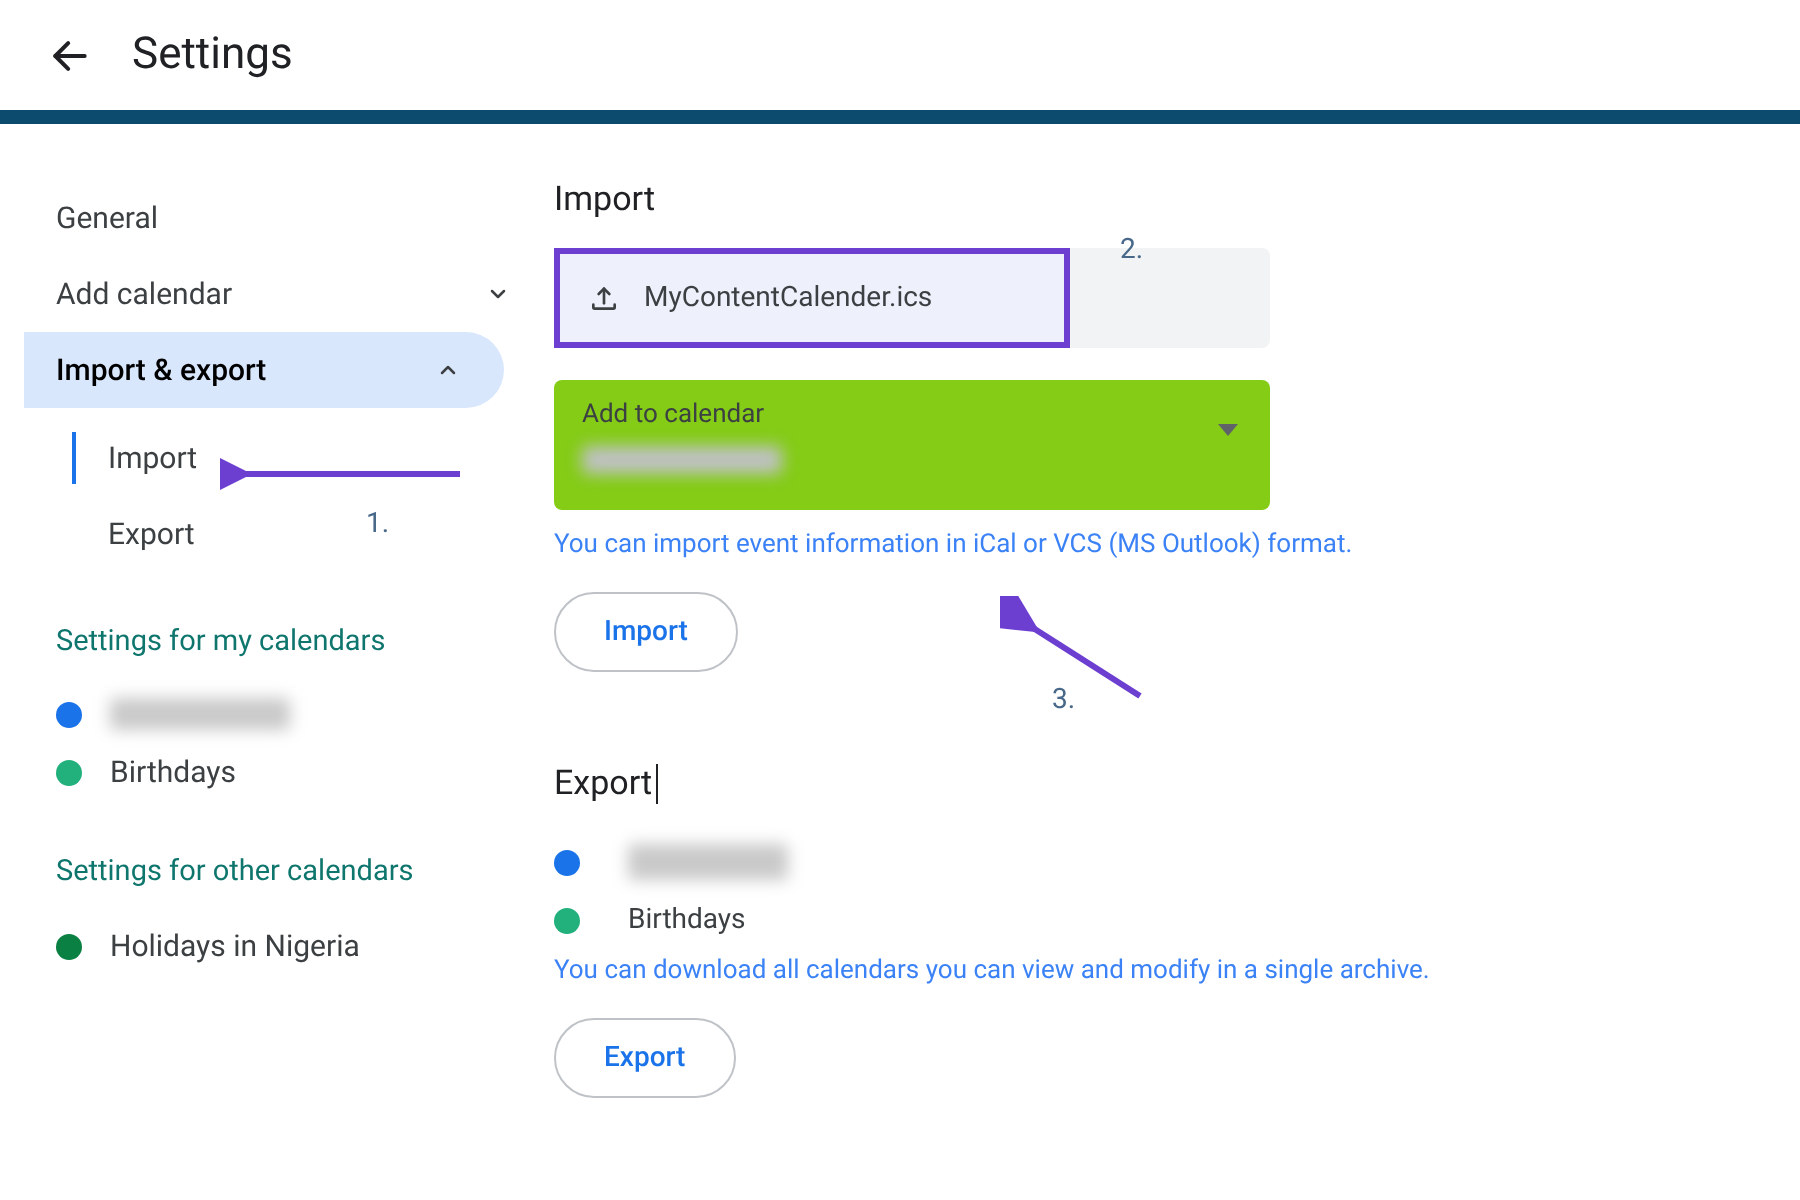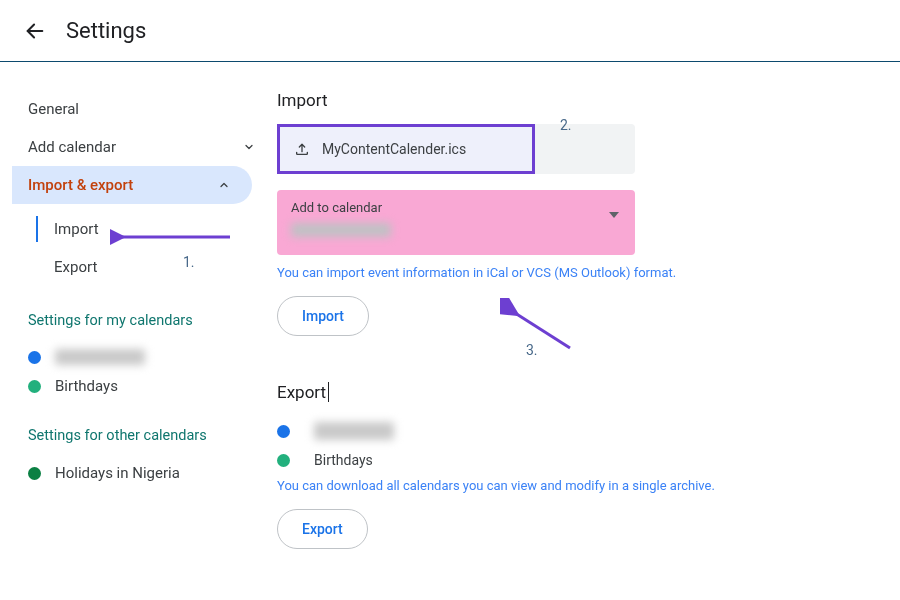--- a/index.html
+++ b/index.html
@@ -9,21 +9,21 @@
     height: 600px;
     background: #fff;
     color: #202124;
     overflow: hidden;
   }
   .topbar {
     display: flex;
     align-items: center;
     height: 62px;
     padding: 0 24px;
-    border-bottom: 1px solid #0c4a6e;
+    border-bottom: 7px solid #0c4a6e;
   }
   .back-icon { width: 22px; height: 22px; margin-right: 20px; cursor: pointer; }
   .title { font-size: 22px; }
   .body { display: flex; }
   .sidebar {
     width: 265px;
     padding: 28px 0 0 0;
     font-size: 15px;
     color: #3c4043;
     margin-left: 12px;
@@ -35,21 +35,21 @@
     padding: 10px 22px 10px 16px;
     cursor: pointer;
   }
   .sb-item.active {
     background: #d9e7fd;
     border-radius: 0 22px 22px 0;
     font-weight: 500;
     color: #1a73e8;
     margin-right: 25px;
   }
-  .sb-item.active span:first-child { color:#c2410c; }
+  .sb-item.active span:first-child { color:#000000; }
   .chev { width:12px; height:12px; }
   .sub-list { margin-top: 6px; }
   .sub-item {
     padding: 10px 0 10px 42px;
     color: #3c4043;
     cursor: pointer;
     position: relative;
   }
   .sub-item.active::before {
     content: "";
@@ -109,21 +109,21 @@
     border: 3px solid #6d3fd1;
     display: flex;
     align-items: center;
     padding: 0 14px;
     gap: 12px;
     cursor: pointer;
   }
   .upload-icon { width:16px; height:16px; }
   .select-box {
     width: 358px;
-    background: #f9a8d4;
+    background: #84cc16;
     border-radius: 4px;
     padding: 10px 14px 18px 14px;
     display: flex;
     flex-direction: column;
     gap: 8px;
     position: relative;
     cursor: pointer;
     margin-bottom: 10px;
   }
   .select-label { font-size: 13px; color: #3c4043; }

